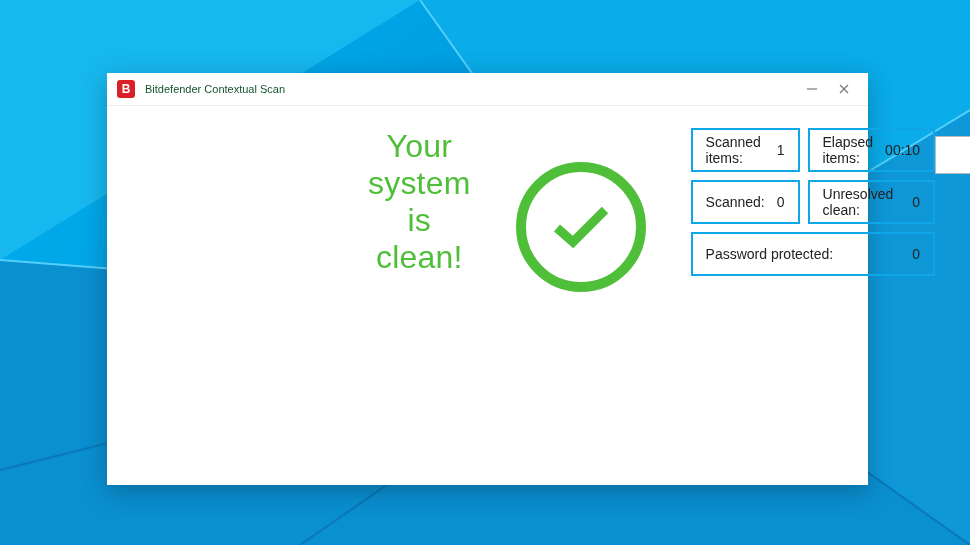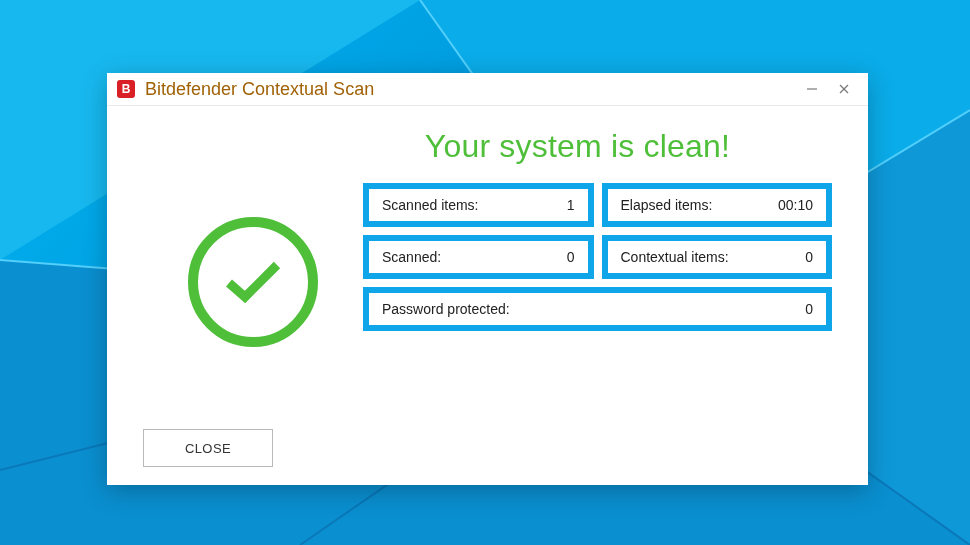--- a/index.html
+++ b/index.html
@@ -45,39 +45,40 @@
       display: flex;
       align-items: center;
       justify-content: center;
       color: #fff;
       font-weight: 700;
       font-size: 12px;
       line-height: 1;
     }
     .titlebar-title {
       margin-left: 10px;
-      font-size: 18px;
-      color: #a16207;
+      font-size: 11px;
+      color: #14532d;
     }
     .titlebar-spacer { flex: 1; }
     .titlebar-btn {
       width: 32px;
       height: 24px;
       display: flex;
       align-items: center;
       justify-content: center;
       color: #7a7a7a;
     }
     .titlebar-btn svg { width: 12px; height: 12px; }
 
     .content {
       flex: 1;
       display: flex;
-      flex-direction: column;
+      flex-direction: row;
       padding: 22px 36px 18px 36px;
+      margin-left: 45px;
     }
 
     .heading-wrap { text-align: center; padding-left: 180px; }
     .heading {
       font-size: 32px;
       font-weight: 300;
       color: #4fbf3a;
       letter-spacing: .2px;
       margin-bottom: 18px;
     }
@@ -101,28 +102,29 @@
     }
     .check-circle svg { width: 56px; height: 46px; }
 
     .right-col { flex: 1; }
     .stats-grid {
       display: grid;
       grid-template-columns: 1fr 1fr;
       gap: 8px;
     }
     .stat-box {
-      border: 6px solid #0ea5e9;
+      border: 2px solid #0ea5e9;
       height: 44px;
       padding: 0 13px;
       display: flex;
       align-items: center;
       justify-content: space-between;
       font-size: 14px;
       color: #222;
+      gap: 12px;
     }
     .stat-label { font-weight: 400; }
     .stat-value { font-weight: 400; }
     .stat-full { grid-column: 1 / -1; align-items: center; }
 
     .footer {
       display: flex;
       gap: 16px;
       padding-top: 8px;
     }
@@ -198,21 +200,21 @@
           </div>
           <div class="stat-box">
             <span class="stat-label">Elapsed items:</span>
             <span class="stat-value">00:10</span>
           </div>
           <div class="stat-box">
             <span class="stat-label">Scanned:</span>
             <span class="stat-value">0</span>
           </div>
           <div class="stat-box">
-            <span class="stat-label">Contextual items:</span>
+            <span class="stat-label">Unresolved clean:</span>
             <span class="stat-value">0</span>
           </div>
           <div class="stat-box stat-full">
             <span class="stat-label">Password protected:</span>
             <span class="stat-value">0</span>
           </div>
         </div>
       </div>
     </div>
 

